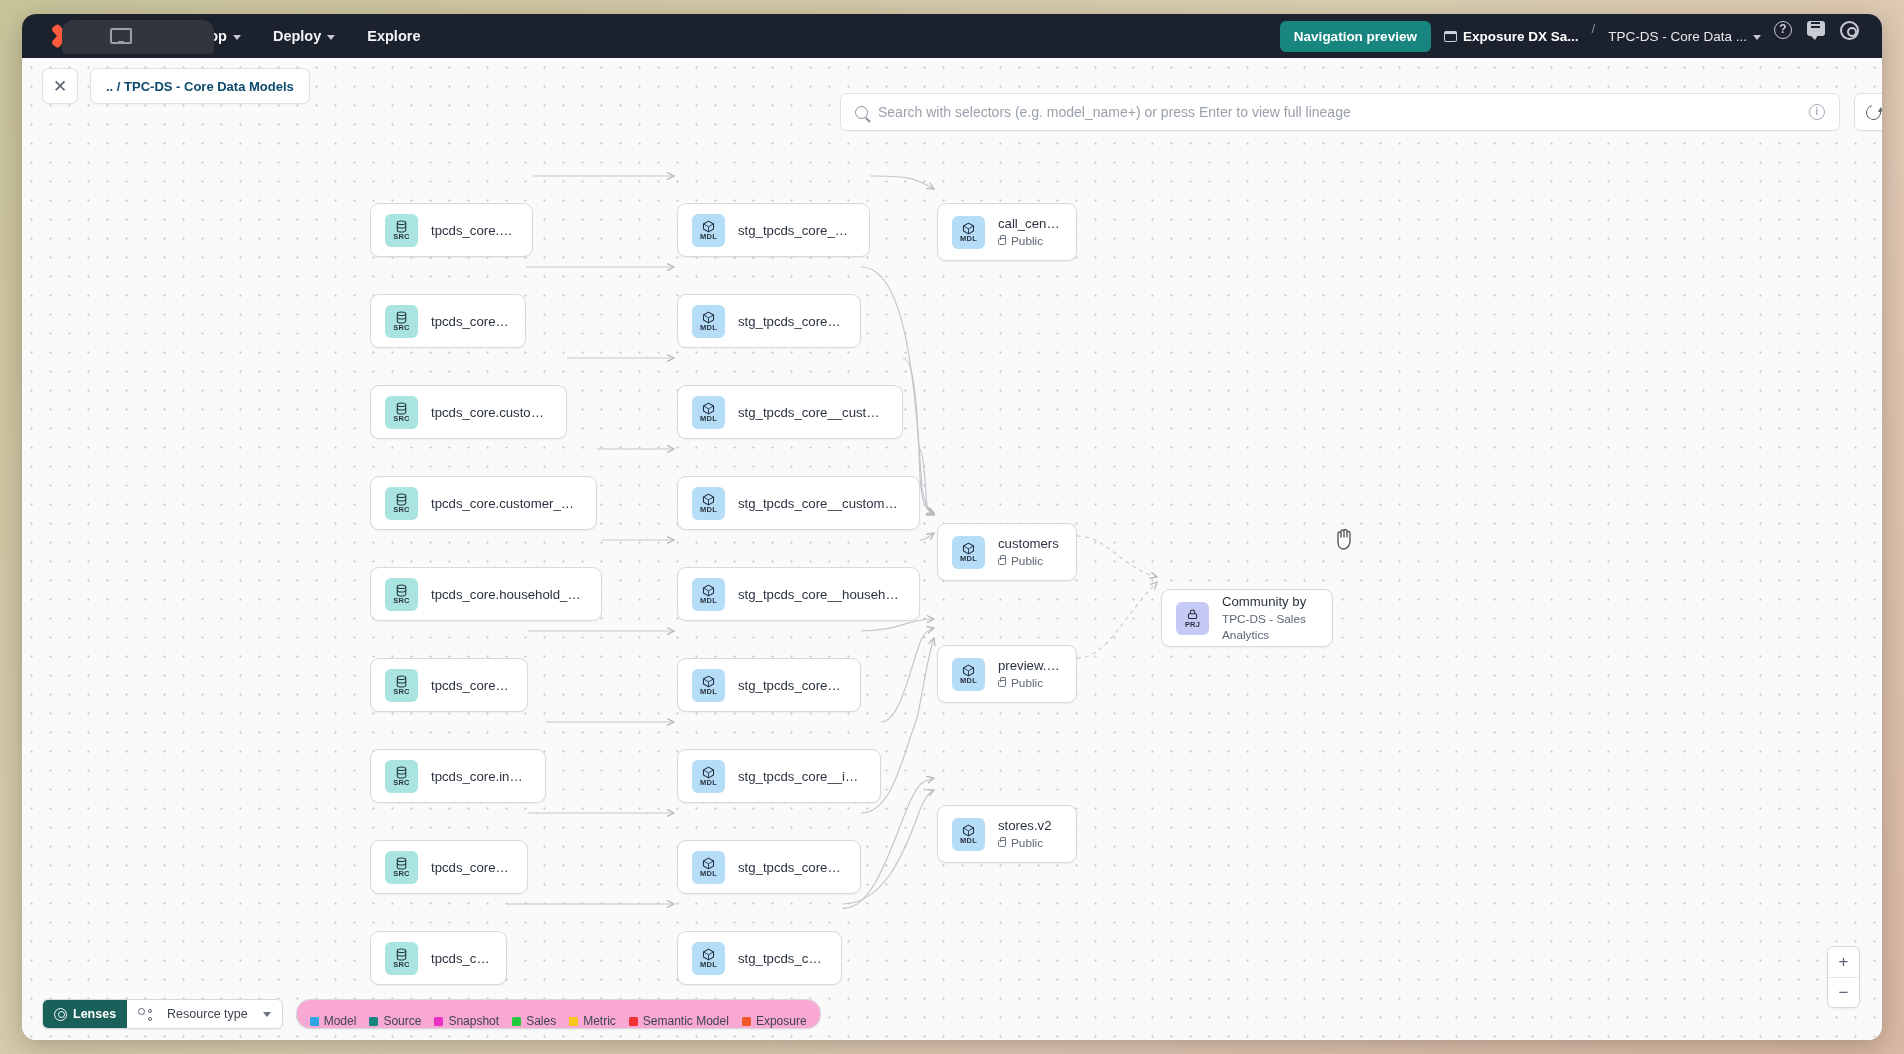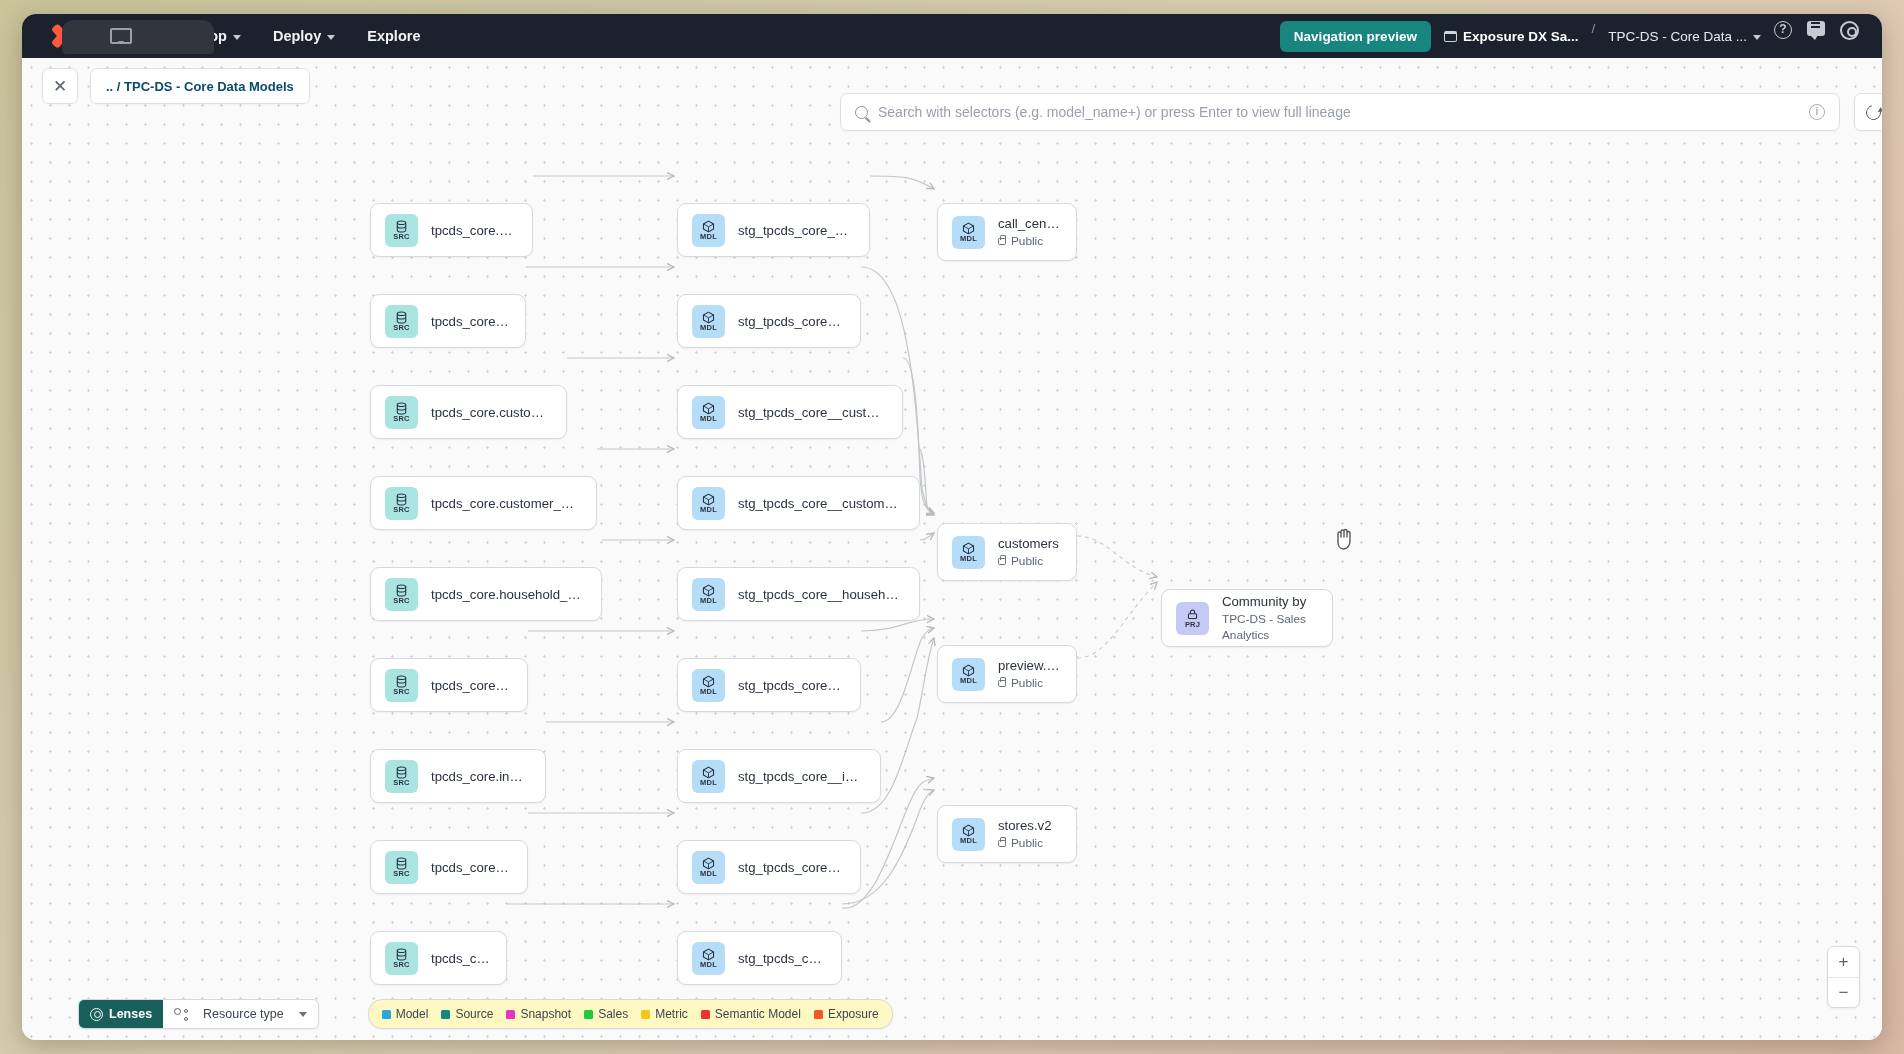--- a/index.html
+++ b/index.html
@@ -199,21 +199,21 @@
   #grab-cursor {
     position:absolute; left:1312px; top:469px; width:22px; height:24px; z-index:50; pointer-events:none;
   }
 
   
   #bottombar {
     position:absolute; left:0; bottom:0; width:100%; height:52px;
     display:flex; align-items:center; padding:0 20px; gap:13px; z-index:25;
     pointer-events:none;
   }
-  #bottombar > * { pointer-events:auto;margin-left:36px; }
+  #bottombar > * { pointer-events:auto; }
   #lens-group {
     height:30px; display:flex; align-items:stretch; border-radius:6px; overflow:hidden;
     border:1px solid #d6d9de; background:#fff; box-shadow:0 1px 2px rgba(0,0,0,.05);
   }
   #lenses-btn {
     background:#19605b; color:#fff; font-size:12.5px; font-weight:600;
     display:flex; align-items:center; gap:6px; padding:0 11px; cursor:pointer;
   }
   .lens-glyph{ width:13px;height:13px;border:1.5px solid #fff;border-radius:50%;position:relative;}
   .lens-glyph::after{content:"";position:absolute;left:2.5px;top:2.5px;width:5px;height:5px;border:1.3px solid #fff;border-radius:50%;}
@@ -224,22 +224,22 @@
   .rt-glyph{ width:14px;height:13px;position:relative; }
   .rt-glyph i{position:absolute;border:1.4px solid #5b6270;border-radius:50%;}
   .rt-glyph i:nth-child(1){left:0;top:0;width:7px;height:7px;}
   .rt-glyph i:nth-child(2){right:0;top:1px;width:4px;height:4px;}
   .rt-glyph i:nth-child(3){right:0;bottom:0;width:4px;height:4px;}
   .caret-dark{
     width:0;height:0;border-left:4px solid transparent;border-right:4px solid transparent;
     border-top:5px solid #6b7280;
   }
   #legend {
-    height:30px; background:#fef9c3; border:1px solid #d6d9de; border-radius:14px;
-    display:flex; align-items:center; gap:13px; padding:0 13px;
+    height:30px; background:#f9a8d4; border:1px solid #d6d9de; border-radius:14px;
+    display:flex; align-items:flex-end; gap:13px; padding:0 13px;
     box-shadow:0 1px 2px rgba(0,0,0,.05);
   }
   .legend-item { display:flex; align-items:center; gap:5px; font-size:12px; color:#3d4450; white-space:nowrap; }
   .legend-swatch { width:9px; height:9px; border-radius:1.5px; flex:0 0 auto; }
 
   #zoom-controls {
     position:absolute; right:22px; bottom:32px; width:33px;
     background:#fff; border:1px solid #d6d9de; border-radius:7px; overflow:hidden;
     box-shadow:0 1px 3px rgba(0,0,0,.07); z-index:26;
   }

